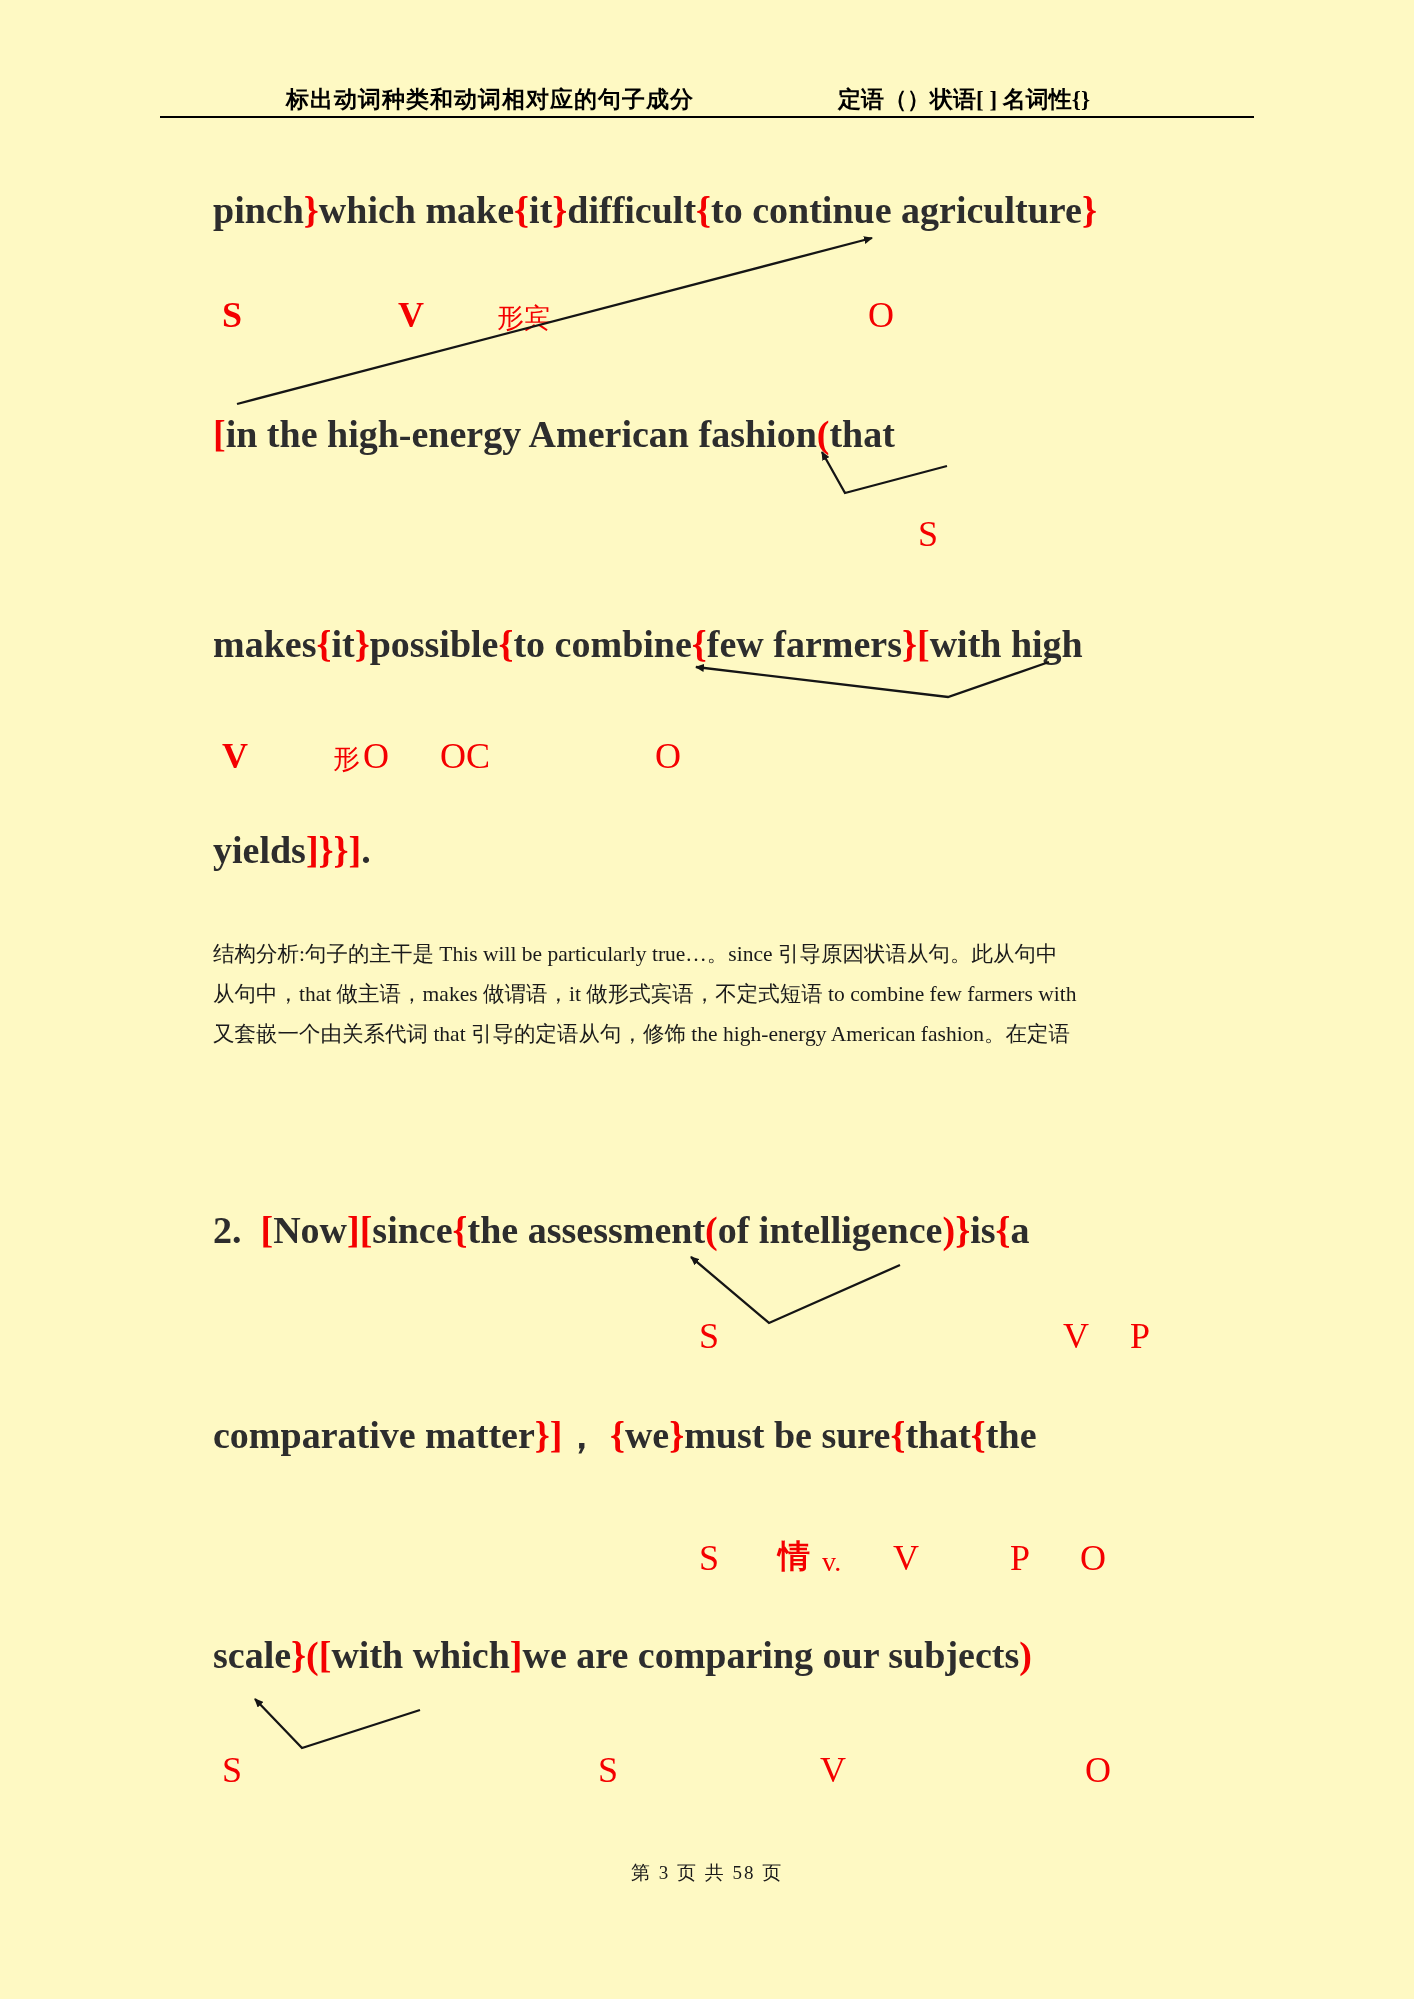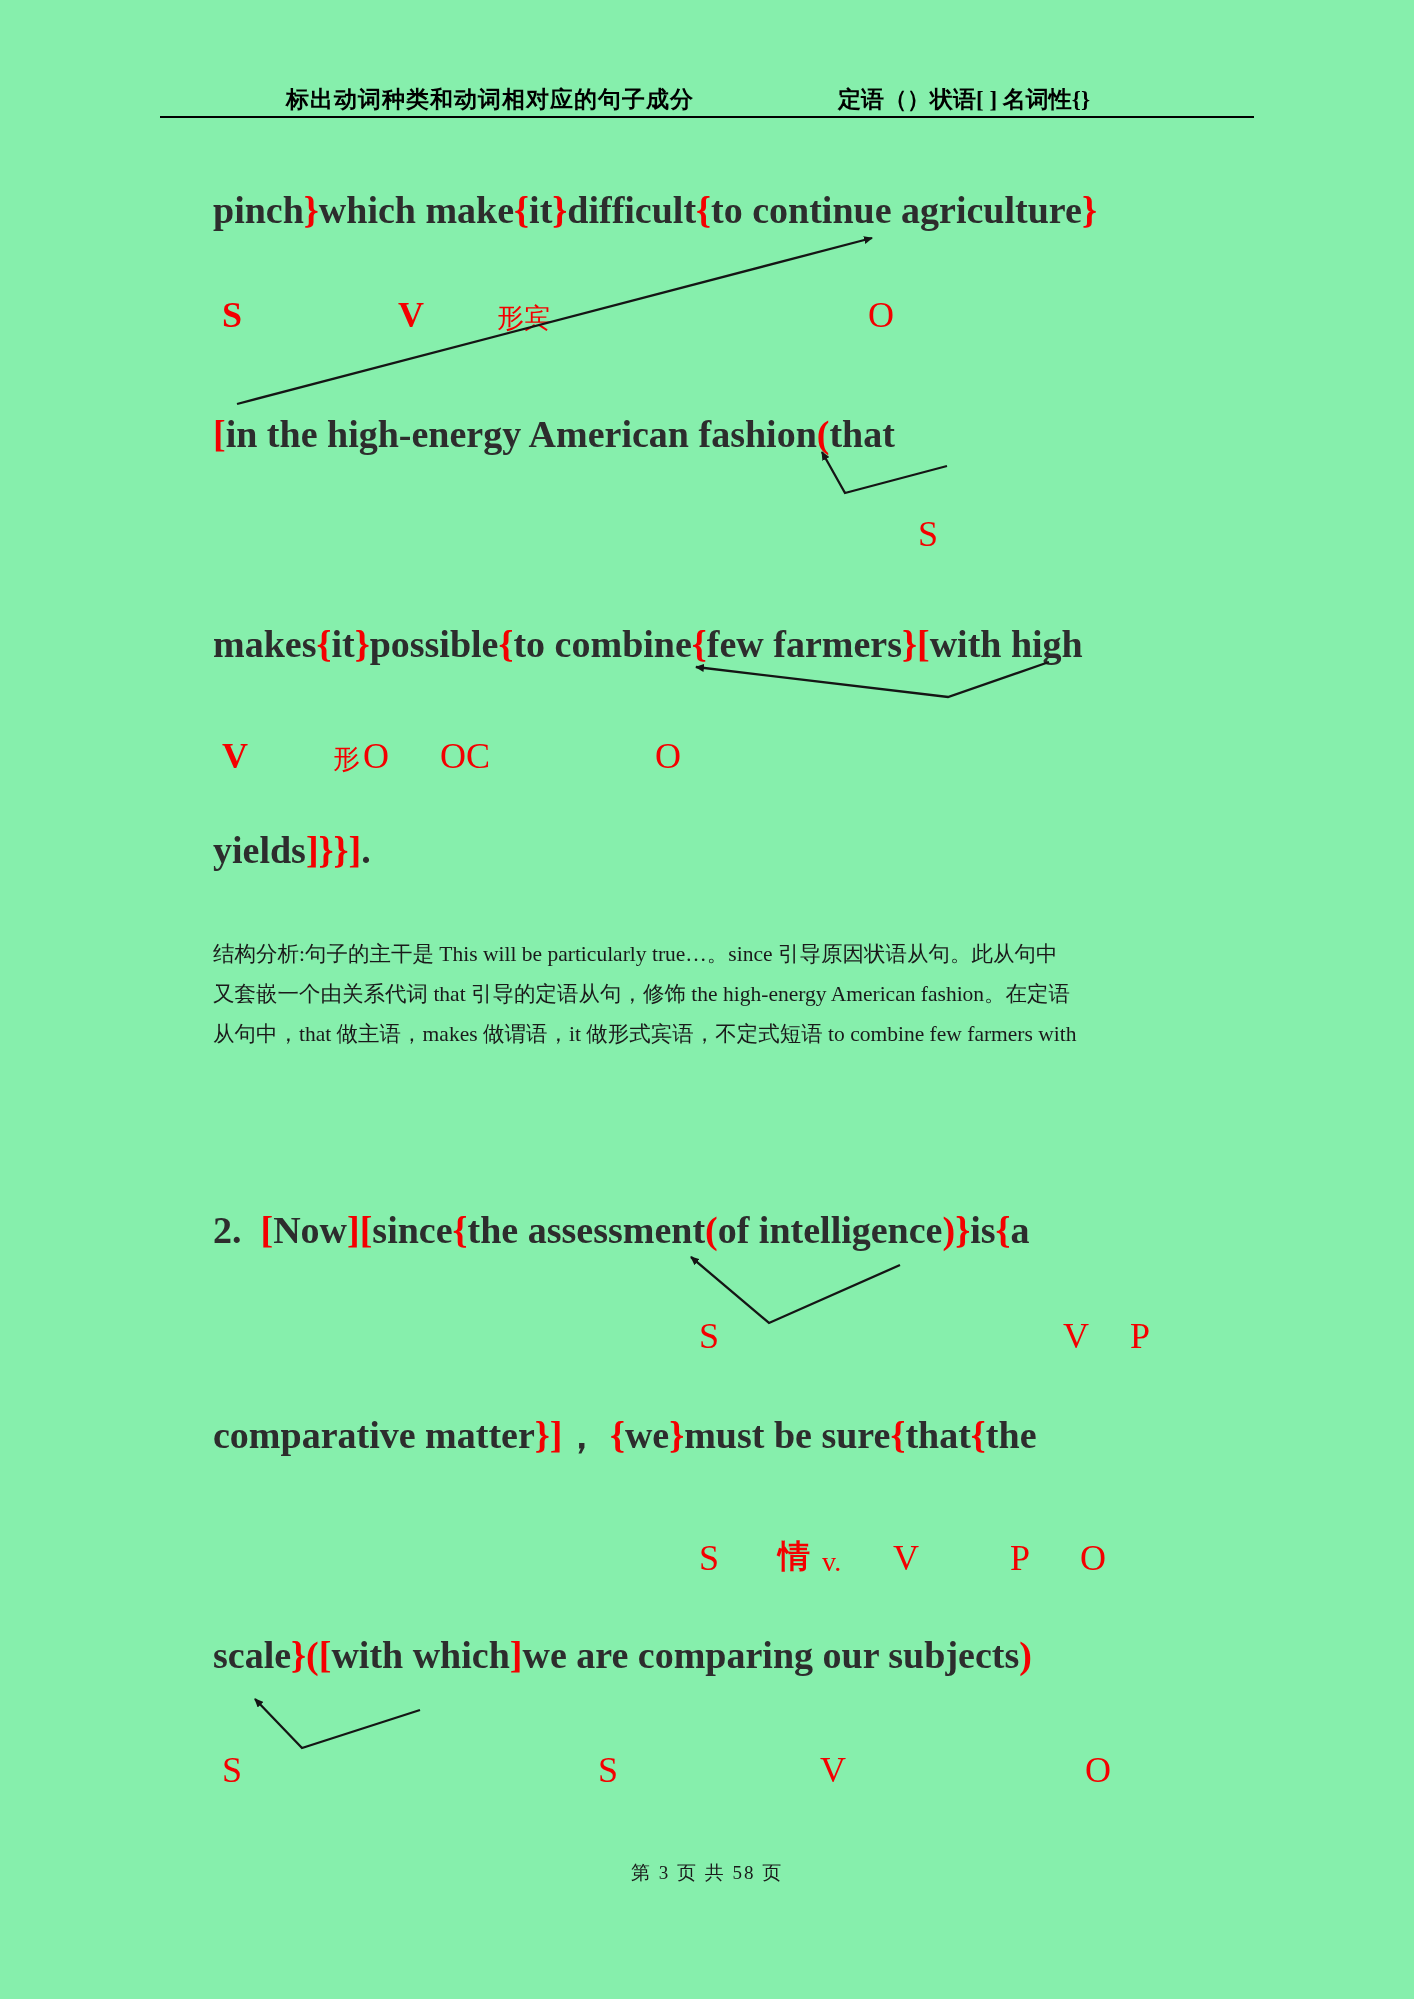--- a/index.html
+++ b/index.html
@@ -1,17 +1,17 @@
 <!DOCTYPE html>
 <html><head>
 <meta charset="utf-8">
 <style>
   html,body{margin:0;padding:0;background:#ffffff;}
   .page{
-    position:relative;width:1414px;height:1999px;background:#86efac;
+    position:relative;width:1414px;height:1999px;background:#fef9c3;
     font-family:"Liberation Serif","DejaVu Serif",serif;overflow:hidden;
   }
   
   .hdr-left{position:absolute;left:286px;top:84px;font-size:23px;font-weight:600;color:#000;letter-spacing:1px;white-space:pre;}
   .hdr-right{position:absolute;left:838px;top:84px;font-size:23px;font-weight:600;color:#000;white-space:pre;}
   .hdr-rule{position:absolute;left:160px;top:116px;width:1094px;height:2px;background:#000;}
   
   .mline{position:absolute;left:213px;font-size:38px;line-height:44px;font-weight:700;color:#2d2d2d;white-space:pre;}
   .seg-k{color:#2d2d2d;}
   .seg-r{color:#f40000;}
@@ -54,22 +54,22 @@
   <span class="lbl b" style="left:222px;top:738px;">V</span>
   <span class="lbl cjk" style="left:333px;top:746px;">形</span>
   <span class="lbl" style="left:363px;top:738px;">O</span>
   <span class="lbl" style="left:440px;top:738px;">OC</span>
   <span class="lbl" style="left:655px;top:738px;">O</span>
 
   <div class="mline" style="top:828px;"><span class="seg-k">yields</span><span class="seg-r">]}}]</span><span class="seg-k">.</span></div>
 
   <div class="analysis">
     <div class="aline">结构分析:句子的主干是 This will be particularly true…。since 引导原因状语从句。此从句中</div>
+    <div class="aline">从句中，that 做主语，makes 做谓语，it 做形式宾语，不定式短语 to combine few farmers with</div>
     <div class="aline">又套嵌一个由关系代词 that 引导的定语从句，修饰 the high-energy American fashion。在定语</div>
-    <div class="aline">从句中，that 做主语，makes 做谓语，it 做形式宾语，不定式短语 to combine few farmers with</div>
   </div>
 
   <div class="mline" style="top:1208px;"><span class="seg-k">2.  </span><span class="seg-r">[</span><span class="seg-k">Now</span><span class="seg-r">][</span><span class="seg-k">since</span><span class="seg-r">{</span><span class="seg-k">the assessment</span><span class="seg-r">(</span><span class="seg-k">of intelligence</span><span class="seg-r">)}</span><span class="seg-k">is</span><span class="seg-r">{</span><span class="seg-k">a</span></div>
 
   <span class="lbl" style="left:699px;top:1318px;">S</span>
   <span class="lbl" style="left:1063px;top:1318px;">V</span>
   <span class="lbl" style="left:1130px;top:1318px;">P</span>
 
   <div class="mline" style="top:1413px;"><span class="seg-k">comparative matter</span><span class="seg-r">}]</span><span class="seg-k">， </span><span class="seg-r">{</span><span class="seg-k">we</span><span class="seg-r">}</span><span class="seg-k">must be sure</span><span class="seg-r">{</span><span class="seg-k">that</span><span class="seg-r">{</span><span class="seg-k">the</span></div>
 

